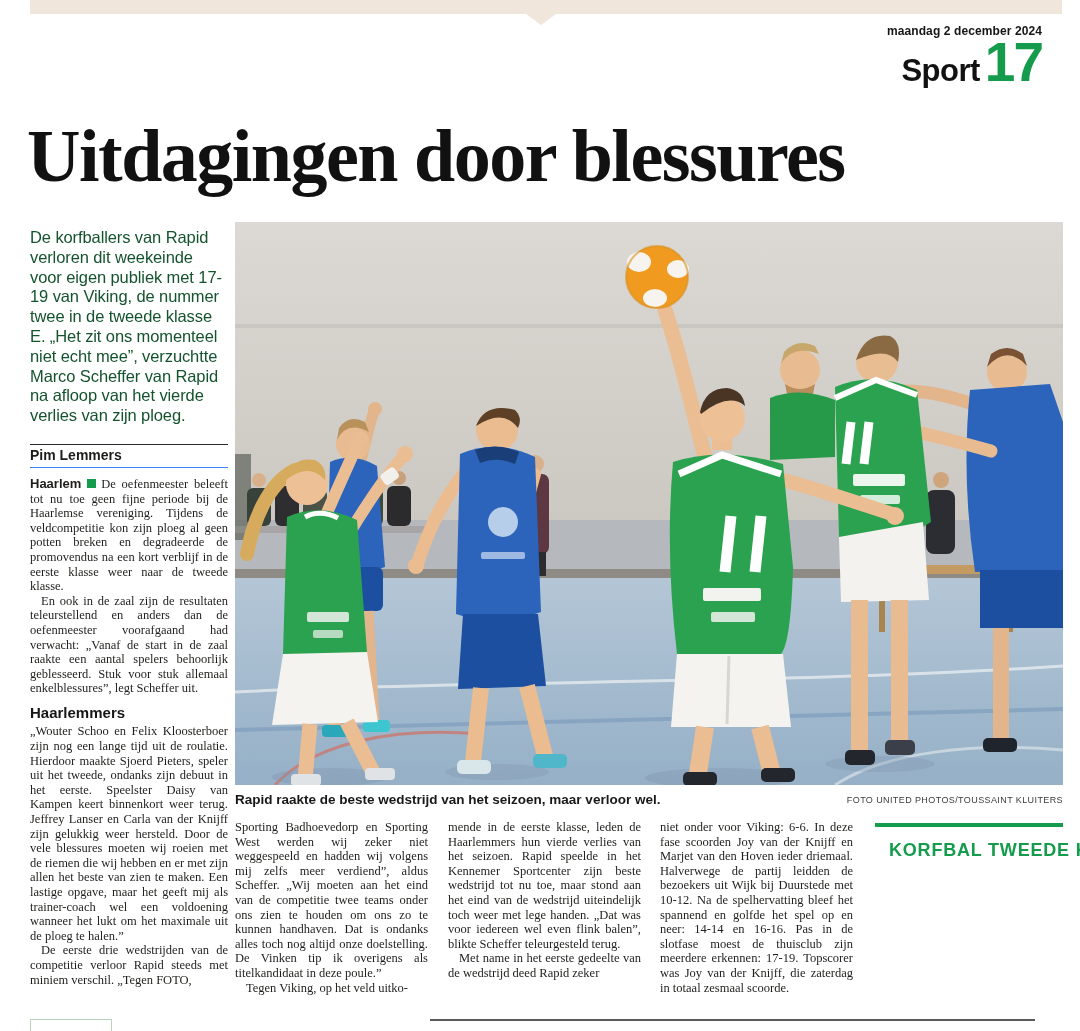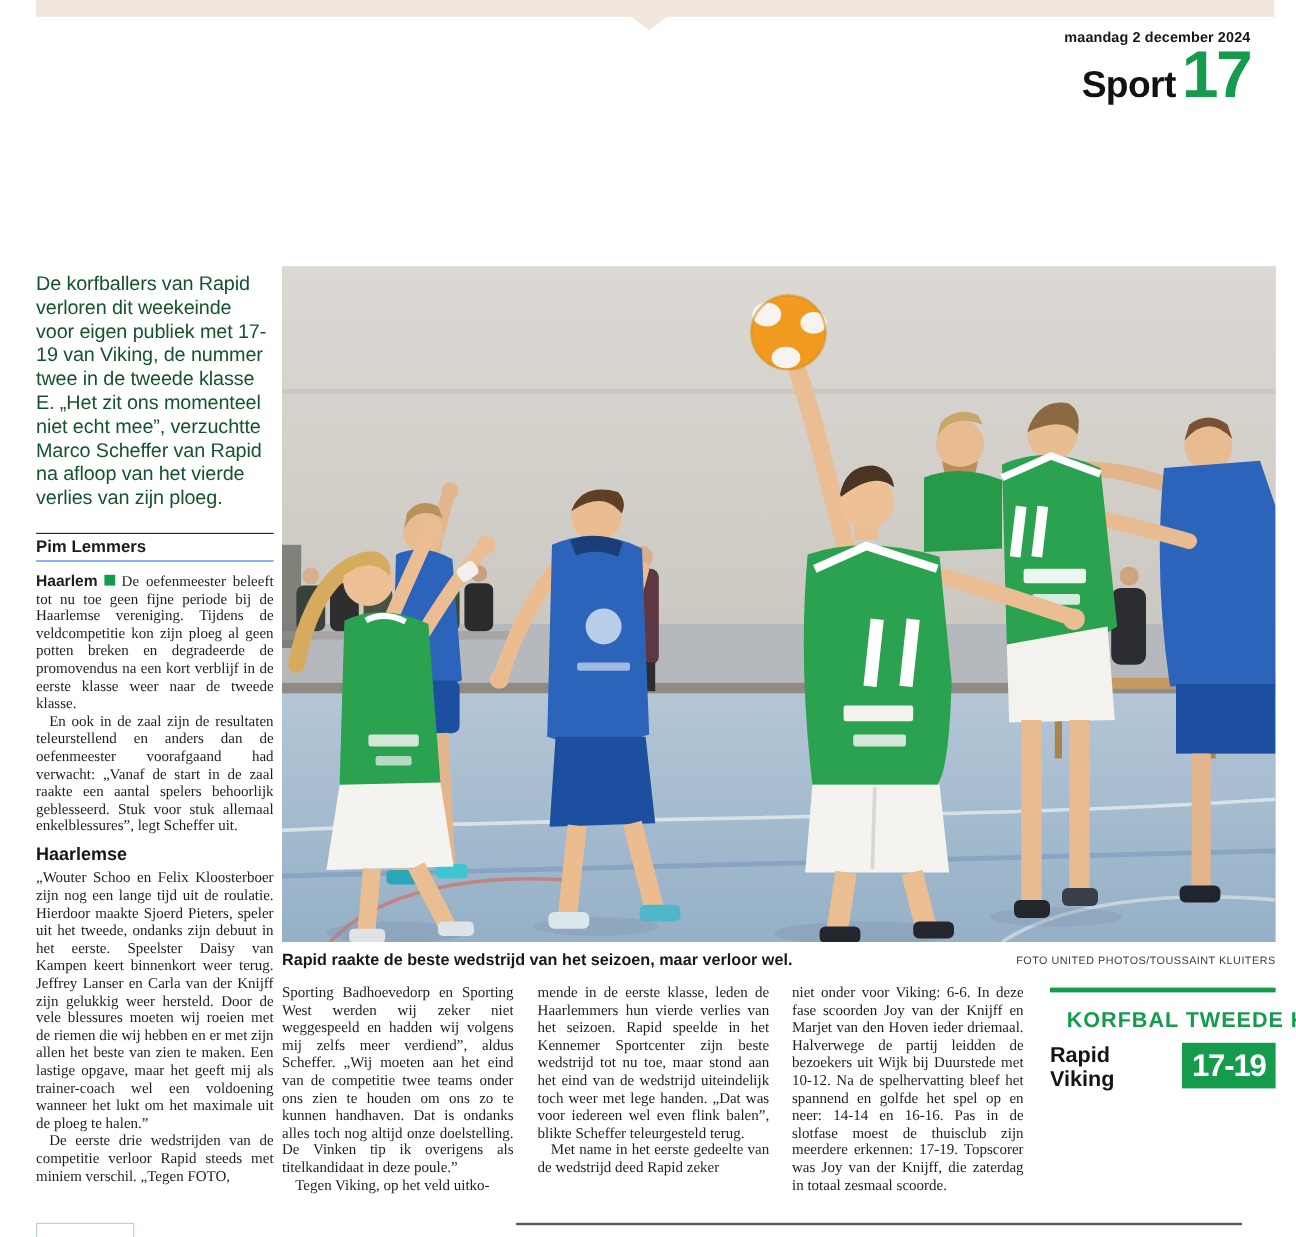--- a/index.html
+++ b/index.html
@@ -80,28 +80,29 @@
 
   <div class="masthead">
     <div class="m-date">maandag 2 december 2024</div>
     <div class="m-row">
       <span class="m-section">Sport</span>
       <span class="m-num">17</span>
     </div>
   </div>
 
 
+  <h1 class="headline">Uitdagingen door blessures</h1>
 
   <div class="left-rail">
     <p class="intro">De korfballers van Rapid verloren dit weekeinde voor eigen publiek met 17-19 van Viking, de nummer twee in de tweede klasse E. „Het zit ons momenteel niet echt mee”, verzuchtte Marco Scheffer van Rapid na afloop van het vierde verlies van zijn ploeg.</p>
     <div class="byline">Pim Lemmers</div>
     <div class="rail-body serif-body">
       <p><span class="dateline">Haarlem</span><span class="sq"></span><span>De oefenmeester beleeft tot nu toe geen fijne periode bij de Haarlemse vereniging. Tijdens de veldcompetitie kon zijn ploeg al geen potten breken en degradeerde de promovendus na een kort verblijf in de eerste klasse weer naar de tweede klasse.</span></p>
       <p class="indent">En ook in de zaal zijn de resultaten teleurstellend en anders dan de oefenmeester voorafgaand had verwacht: „Vanaf de start in de zaal raakte een aantal spelers behoorlijk geblesseerd. Stuk voor stuk allemaal enkelblessures”, legt Scheffer uit.</p>
-      <h3 class="subhead">Haarlemse</h3>
+      <h3 class="subhead">Haarlemmers</h3>
       <p>„Wouter Schoo en Felix Kloosterboer zijn nog een lange tijd uit de roulatie. Hierdoor maakte Sjoerd Pieters, speler uit het tweede, ondanks zijn debuut in het eerste. Speelster Daisy van Kampen keert binnenkort weer terug. Jeffrey Lanser en Carla van der Knijff zijn gelukkig weer hersteld. Door de vele blessures moeten wij roeien met de riemen die wij hebben en er met zijn allen het beste van zien te maken. Een lastige opgave, maar het geeft mij als trainer-coach wel een voldoening wanneer het lukt om het maximale uit de ploeg te halen.”</p>
       <p class="indent">De eerste drie wedstrijden van de competitie verloor Rapid steeds met miniem verschil. „Tegen FOTO,</p>
     </div>
     <div class="teaser-box"></div>
   </div>
 
   <div class="photo">
     <svg viewBox="0 0 828 563" width="828" height="563">
       <defs>
         <linearGradient id="wall" x1="0" y1="0" x2="0" y2="1">
@@ -289,24 +290,17 @@
     <p>mende in de eerste klasse, leden de Haarlemmers hun vierde verlies van het seizoen. Rapid speelde in het Kennemer Sportcenter zijn beste wedstrijd tot nu toe, maar stond aan het eind van de wedstrijd uiteindelijk toch weer met lege handen. „Dat was voor iedereen wel even flink balen”, blikte Scheffer teleurgesteld terug.</p>
     <p class="indent">Met name in het eerste gedeelte van de wedstrijd deed Rapid zeker</p>
   </div>
   <div class="col col3 serif-body">
     <p>niet onder voor Viking: 6-6. In deze fase scoorden Joy van der Knijff en Marjet van den Hoven ieder driemaal. Halverwege de partij leidden de bezoekers uit Wijk bij Duurstede met 10-12. Na de spelhervatting bleef het spannend en golfde het spel op en neer: 14-14 en 16-16. Pas in de slotfase moest de thuisclub zijn meerdere erkennen: 17-19. Topscorer was Joy van der Knijff, die zaterdag in totaal zesmaal scoorde.</p>
   </div>
 
   <div class="sidebar">
     <div class="sb-rule"></div>
     <div class="sb-heading">KORFBAL TWEEDE KLASSE</div>
-    <div class="sb-row">
-      <div class="sb-teams">
-        <div>Rapid</div>
-        <div>Viking</div>
-      </div>
-      <div class="sb-score">17-19</div>
-    </div>
   </div>
 
   <div class="bottom-rule"></div>
 
 </div>
 
 </body></html>

